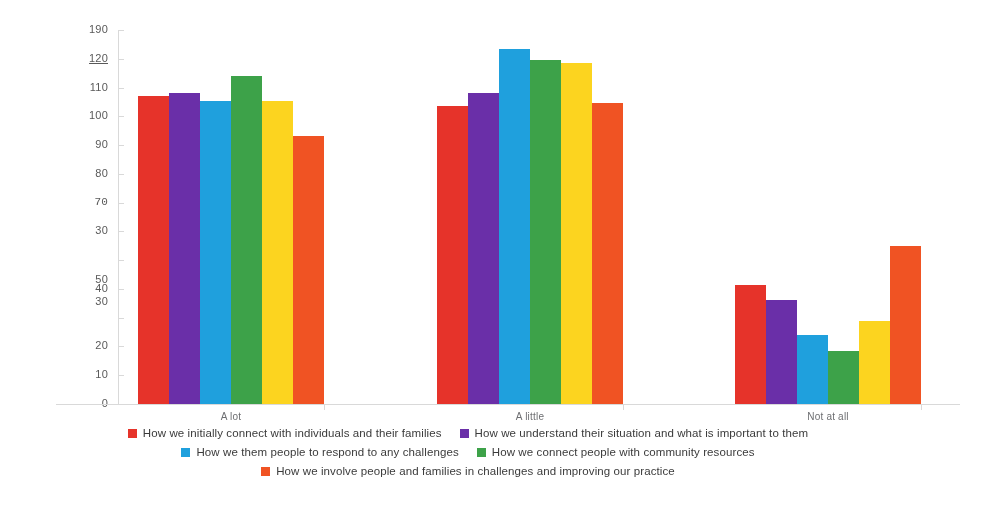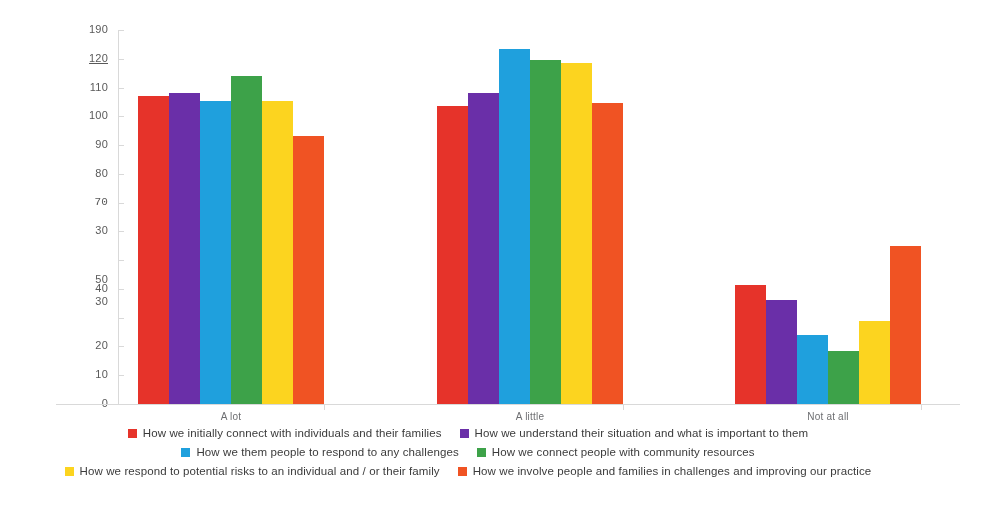--- a/index.html
+++ b/index.html
@@ -237,23 +237,19 @@
           <span class="legend-swatch" style="background: rgb(31, 160, 221);"></span>
           <span class="legend-text">How we them people to respond to any challenges</span>
         </div>
         <div class="legend-item">
           <span class="legend-swatch" style="background: rgb(61, 162, 73);"></span>
           <span class="legend-text">How we connect people with community resources</span>
         </div>
       </div>
       <div class="legend-row">
         <div class="legend-item">
-          <span class="legend-swatch" style="background: rgb(252, 212, 31);"></span>
-          <span class="legend-text">How we respond to potential risks to an individual and / or their family</span>
-        </div>
-        <div class="legend-item">
           <span class="legend-swatch" style="background: rgb(240, 83, 35);"></span>
           <span class="legend-text">How we involve people and families in challenges and improving our practice</span>
         </div>
       </div>
     </div>
 
 </div>
 
 </body></html>

